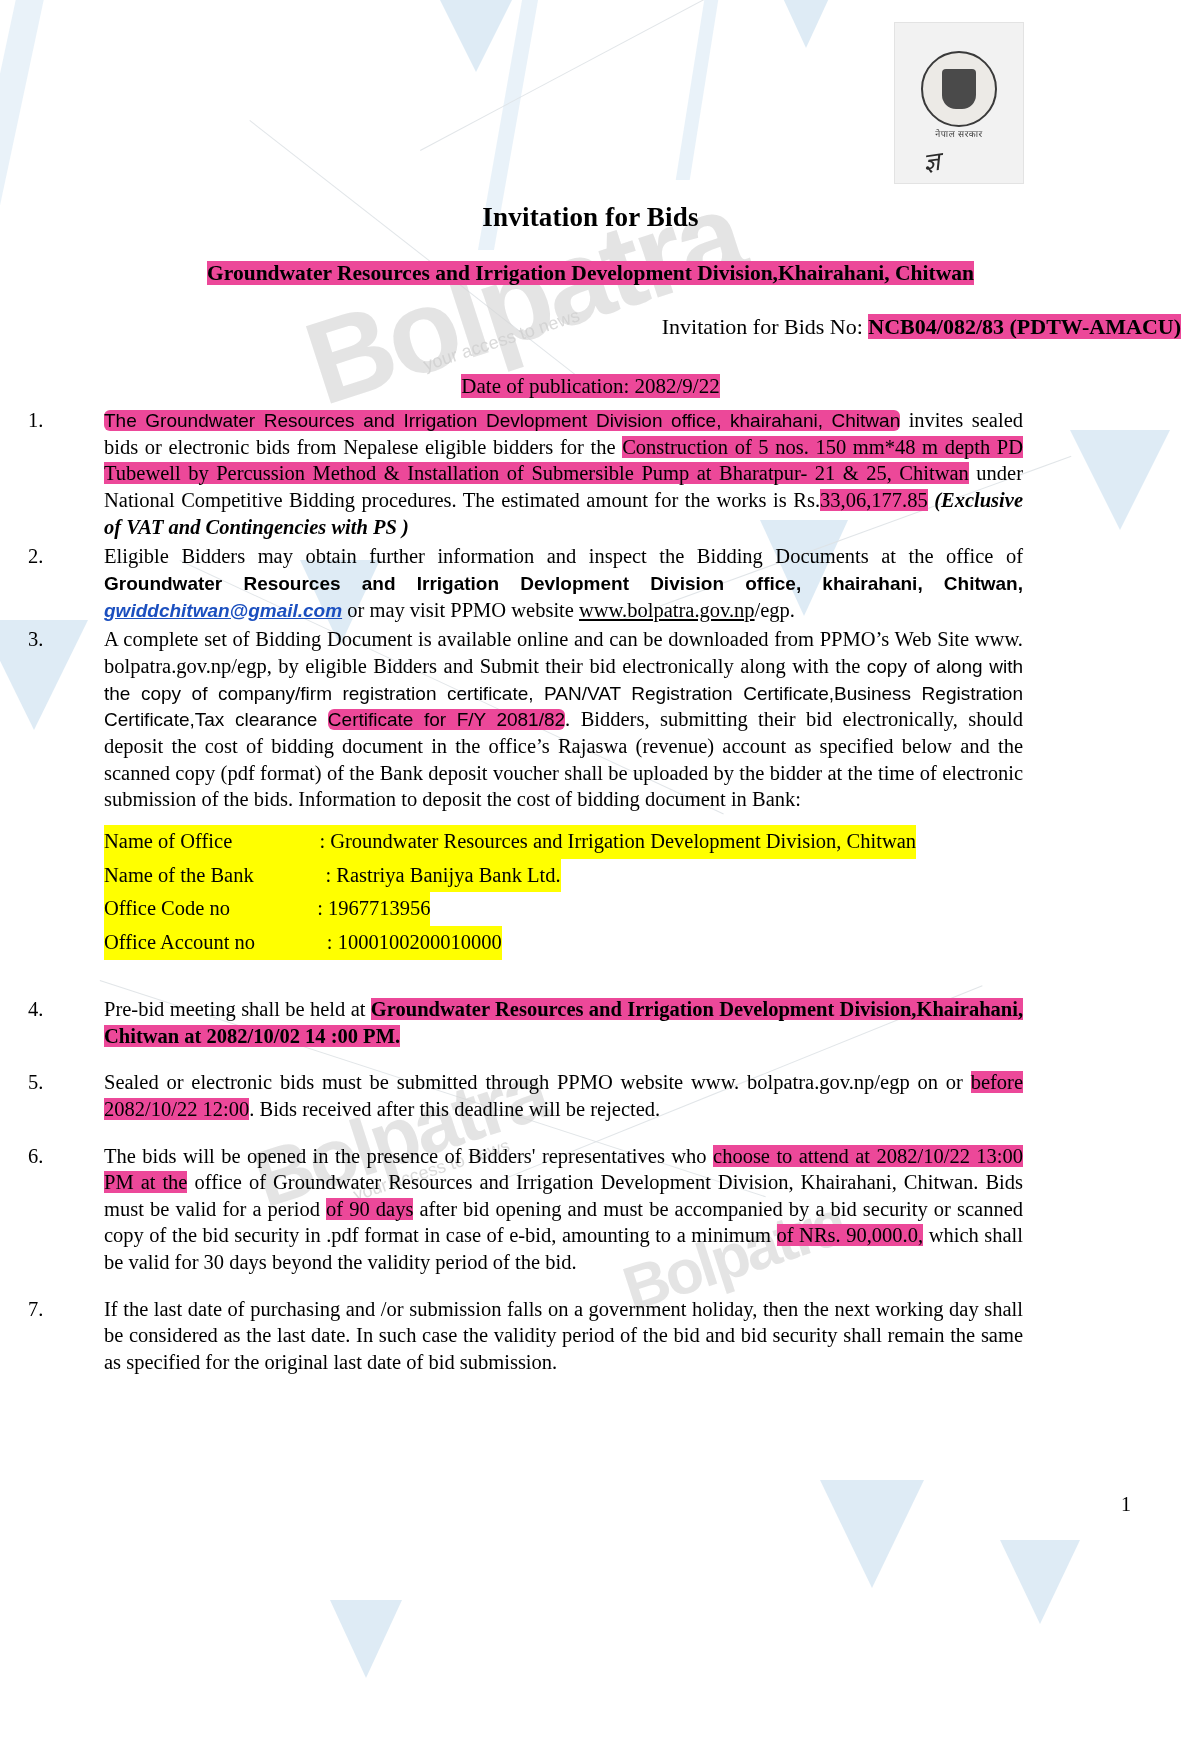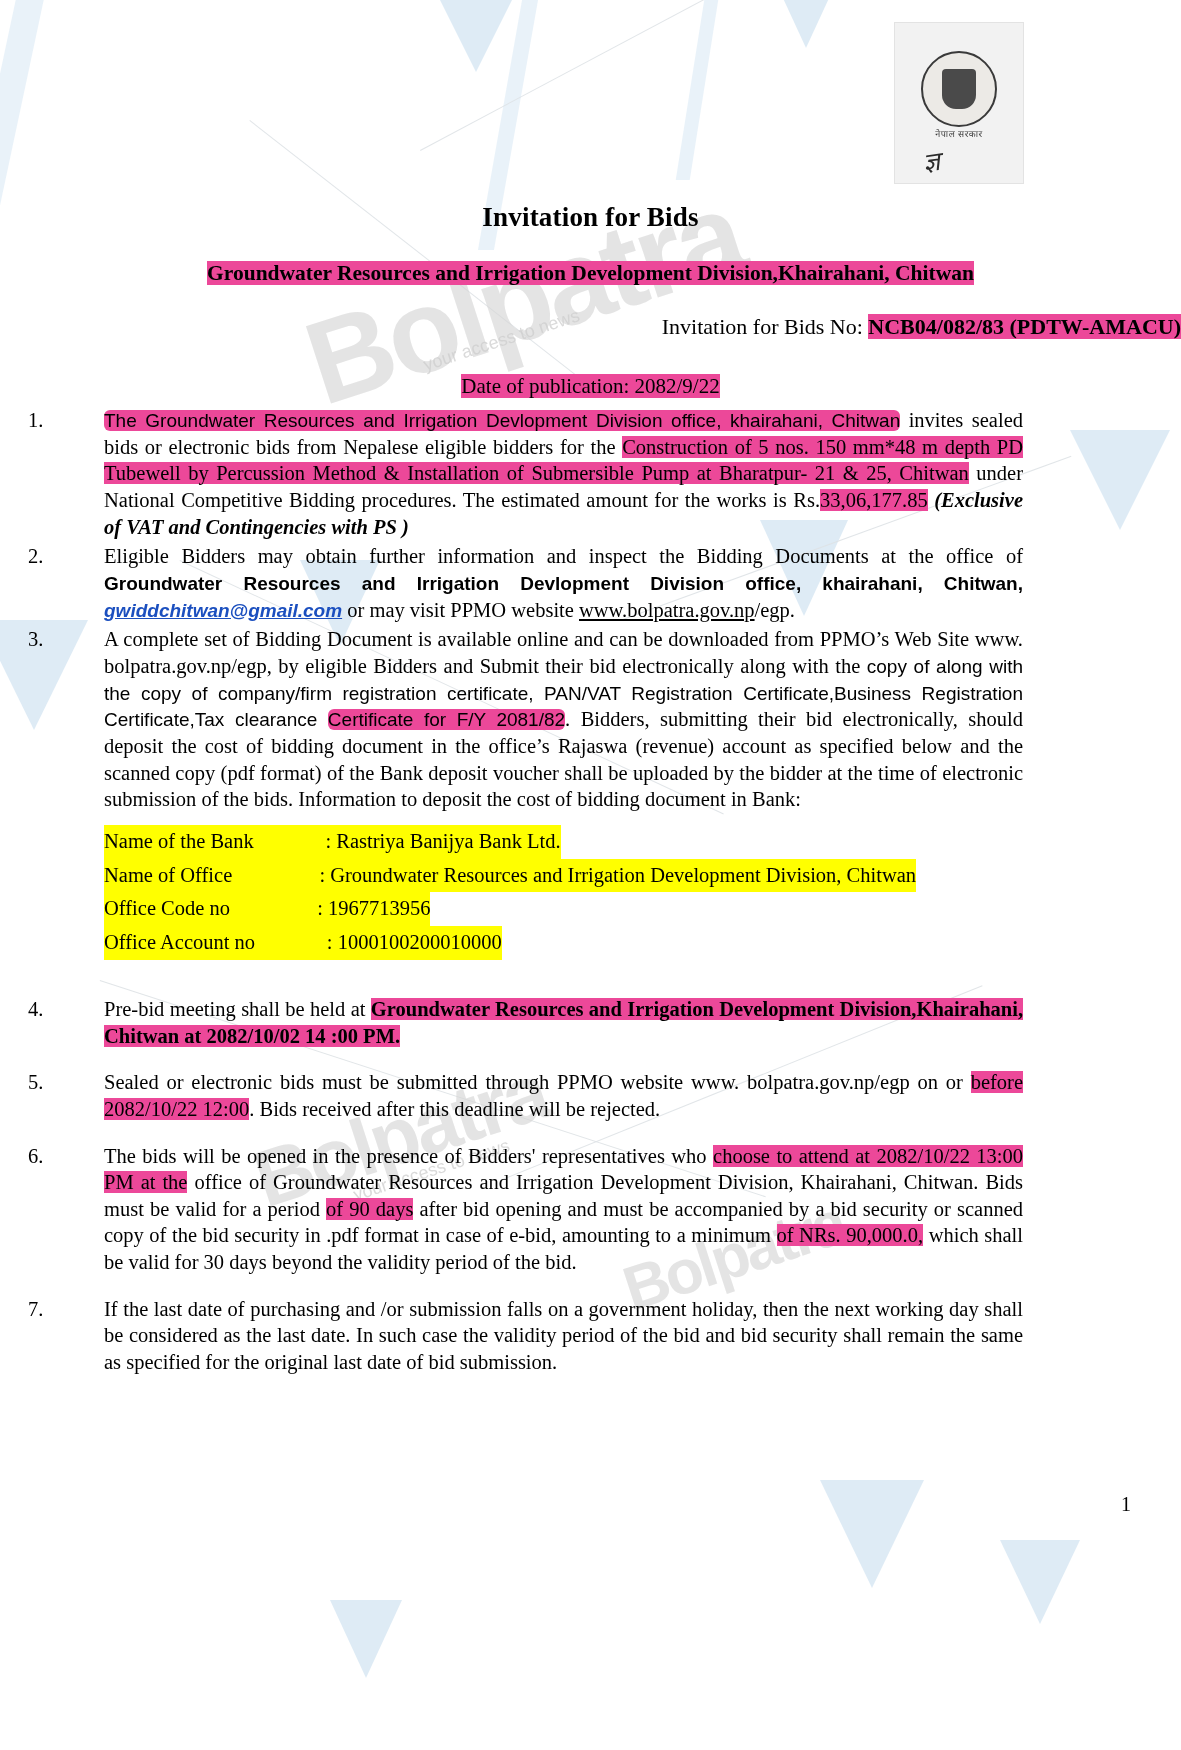--- a/index.html
+++ b/index.html
@@ -302,22 +302,22 @@
           <a class="mail" href="#">gwiddchitwan@gmail.com</a><span> or may visit PPMO website </span><a class="u" style="color:#000;" href="#">www.bolpatra.gov.np</a><span>/egp.</span>
         </li>
 
         <li class="clause">
           <span class="cnum">3.</span>
           <span>A complete set of Bidding Document is available online and can be downloaded from PPMO’s Web Site www. bolpatra.gov.np/egp, by eligible Bidders and Submit their bid electronically along with the </span><span class="sans">copy of along with the copy of company/firm registration certificate, PAN/VAT Registration Certificate,Business Registration Certificate,Tax clearance </span><span class="hl sans">Certificate for F/Y 2081/82</span><span>. Bidders, submitting their bid electronically, should deposit the cost of bidding document in the office’s Rajaswa (revenue) account as specified below and the scanned copy (pdf format) of the Bank deposit voucher shall be uploaded by the bidder at the time of electronic submission of the bids. Information to deposit the cost of bidding document in Bank:</span>
         </li>
       </ol>
 
       <div class="bank">
+        <span class="bank-row"><span class="k">Name of Office</span><span>                 </span><span>: </span><span>Groundwater Resources and Irrigation Development Division, Chitwan</span></span>
         <span class="bank-row"><span class="k">Name of the Bank</span><span>              </span><span>: </span><span>Rastriya Banijya Bank Ltd.</span></span>
-        <span class="bank-row"><span class="k">Name of Office</span><span>                 </span><span>: </span><span>Groundwater Resources and Irrigation Development Division, Chitwan</span></span>
         <span class="bank-row"><span class="k">Office Code no</span><span>                 </span><span>: </span><span>1967713956</span></span>
         <span class="bank-row"><span class="k">Office Account no</span><span>              </span><span>: </span><span>1000100200010000</span></span>
       </div>
 
       <div class="spacer-blk"></div>
 
       <ol class="clauses">
 
         <li class="clause clause-gap">
           <span class="cnum">4.</span>

